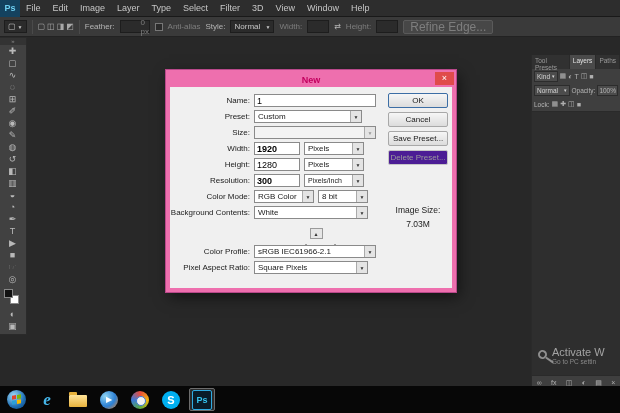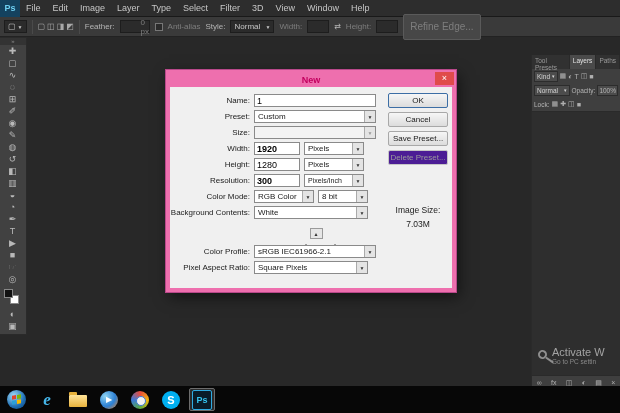--- a/index.html
+++ b/index.html
@@ -17,21 +17,21 @@
   
   .optionsbar { left:0; top:17px; width:620px; height:20px; background:#3a3a3a;
                 border-bottom:1px solid #222; display:flex; align-items:center; gap:5px;
                 padding-left:4px; font-size:8px; color:#b5b5b5; z-index:10; }
   .obox { background:#2b2b2b; border:1px solid #1d1d1d; color:#c5c5c5; height:13px;
           display:flex; align-items:center; padding:0 3px; font-size:8px; }
   .osep { width:1px; height:14px; background:#2a2a2a; border-right:1px solid #4a4a4a; }
   .modeicons { display:flex; gap:2px; font-size:8px; color:#aaa; }
   .cb { width:8px; height:8px; border:1px solid #777; background:#2b2b2b; display:inline-block; }
   .refine { background:#474747; border:1px solid #5a5a5a; border-radius:2px; color:#7e7e7e;
-            font-size:10px; height:26px; padding:0 6px; display:flex; align-items:center; }
+            font-size:12px; height:14px; padding:0 6px; display:flex; align-items:center; }
   .grayed { color:#7e7e7e; }
 
   
   .toolbar { left:0; top:37px; width:27px; background:#414141; border:1px solid #2a2a2a;
              border-left:none; z-index:5; padding-bottom:2px; }
   .tbgrip { height:7px; background:#333; color:#888; font-size:6px; text-align:center; line-height:6px; }
   .tool { width:25px; height:12px; color:#b9b9b9; font-size:9px; display:flex;
           align-items:center; justify-content:center; }
   .swatches { position:relative; width:25px; height:20px; margin-top:3px; }
   .swf { position:absolute; left:4px; top:1px; width:9px; height:9px; background:#111;
@@ -344,21 +344,21 @@
   </div>
   <div class="dbody">
 
     <div class="frow">
       <span class="flabel">Name:</span>
       <input class="tinput" style="width: 122px;" value="1">
     </div>
 
     <div class="frow">
       <span class="flabel">Preset:</span>
-      <span class="tselect" style="width:122px;">
+      <span class="tselect" style="width:108px;">
         <span>Custom</span>
         <span class="sarrow">▼</span>
       </span>
     </div>
 
     <div class="frow">
       <span class="flabel">Size:</span>
       <span class="tselect disabled" style="width:122px;">
         <span></span>
         <span class="sarrow">▼</span>

